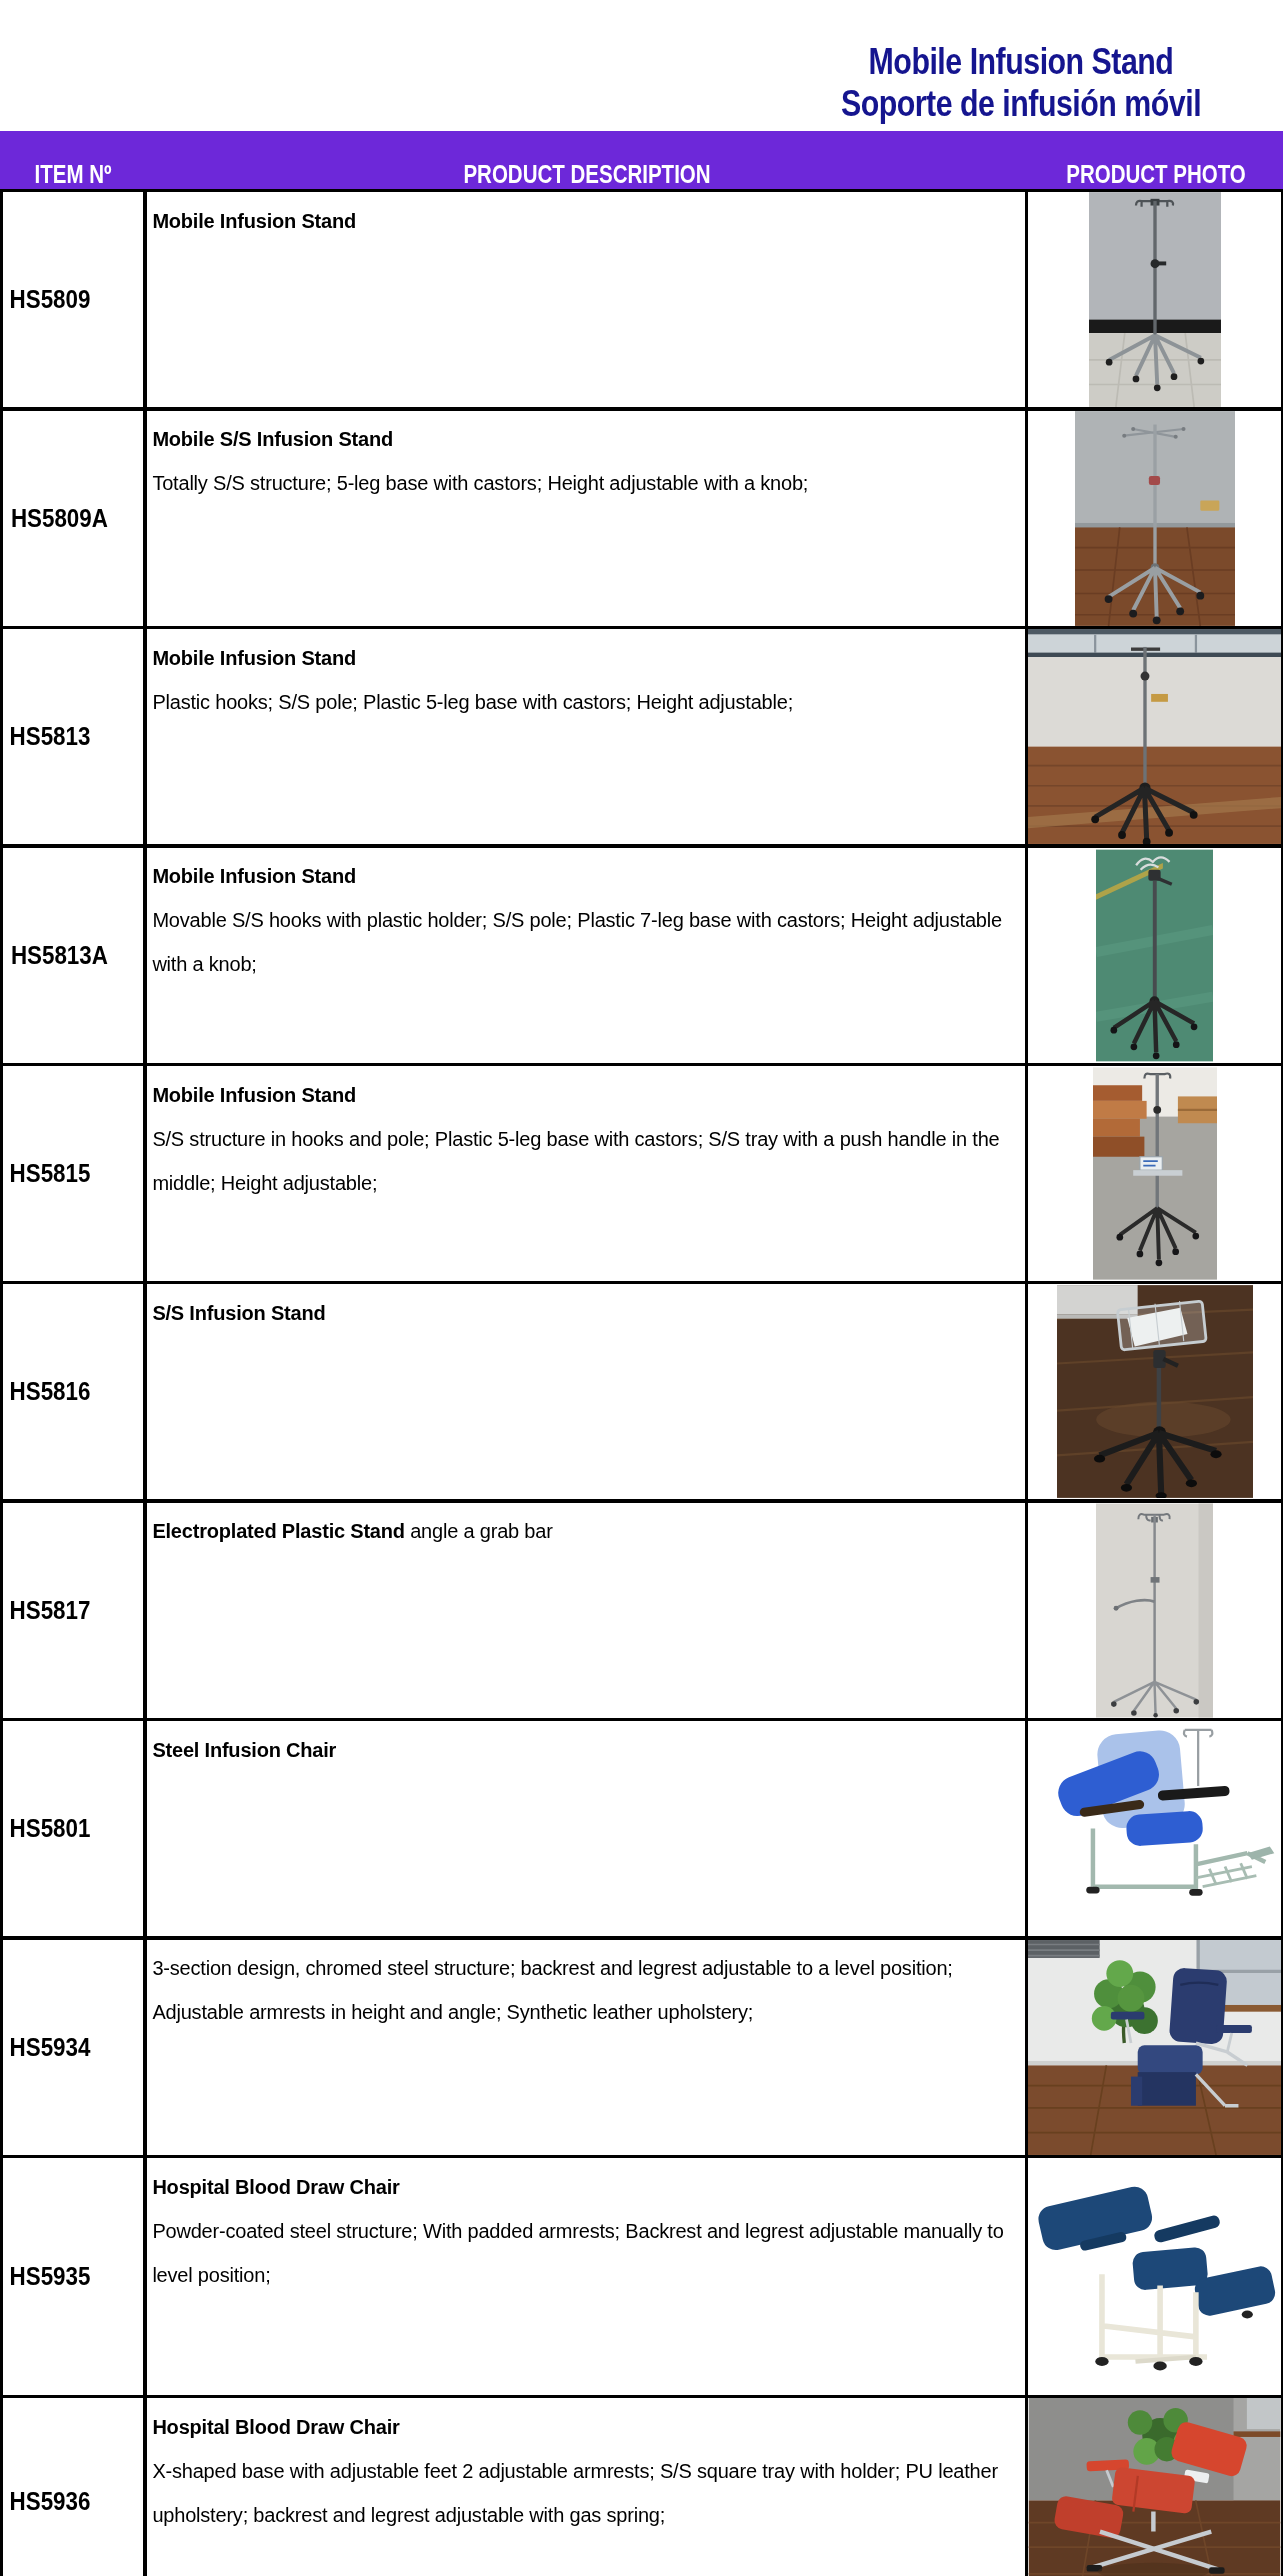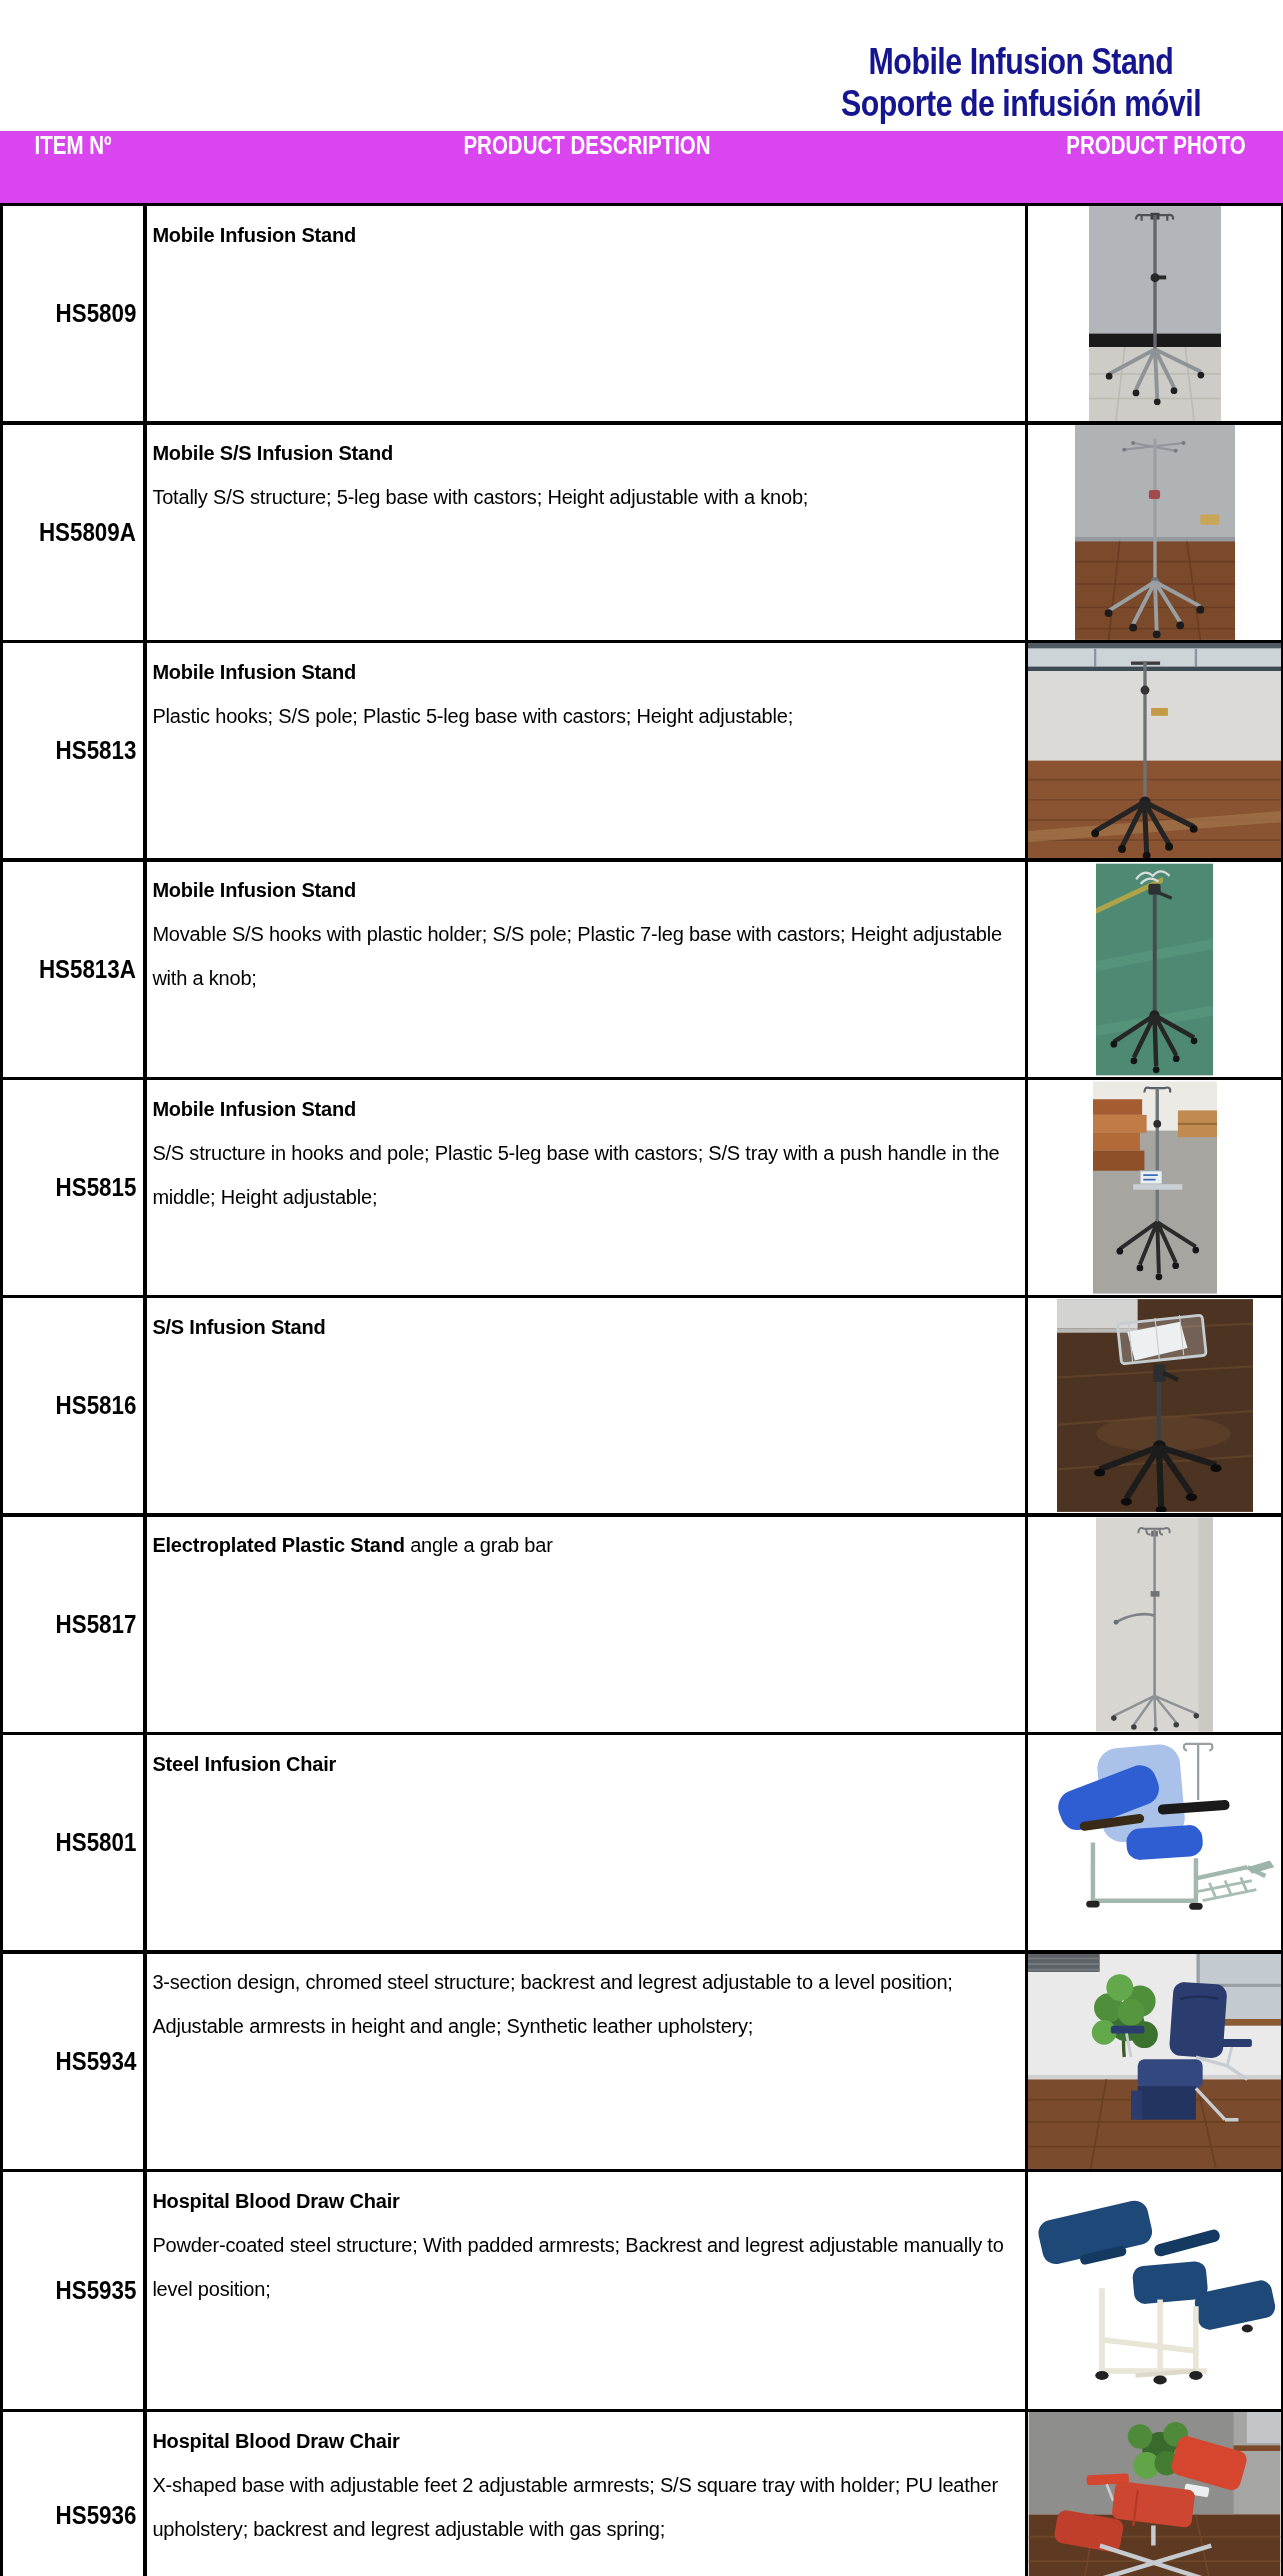--- a/index.html
+++ b/index.html
@@ -6,33 +6,33 @@
   body{width:1284px;font-family:"Liberation Sans","DejaVu Sans",sans-serif;color:#000;}
   .page{width:1284px;height:2576px;position:relative;background:#fff;overflow:hidden;margin-top:40px;}
 
   
   .title-block{height:91px;width:514px;margin-left:auto;margin-right:5.6px;text-align:center;
                color:#15158f;padding-top:1.1px;box-sizing:border-box;}
   .t1,.t2{font-weight:bold;font-size:37px;line-height:42px;letter-spacing:-0.6px;white-space:nowrap;
           transform:scaleX(0.82);transform-origin:center;}
 
   
-  .thead{height:72px;background:#d946ef;display:flex;align-items:flex-start;color:#fff;}
+  .thead{height:58px;background:#6d28d9;display:flex;align-items:flex-end;color:#fff;}
   .th{font-weight:bold;font-size:25px;text-align:center;white-space:nowrap;
       transform:scaleX(0.82);transform-origin:center;}
   .th-item{width:146px;}
   .th-desc{width:882px;}
   .th-photo{width:256px;}
 
   
   .grid{display:grid;grid-template-columns:140px 878px 253px;
         grid-template-rows:repeat(9,215px) 237px 207px;
         gap:3.4px;background:#000;padding:3.4px;}
   .cell{background:#fff;overflow:hidden;box-sizing:border-box;}
-  .item{display:flex;align-items:center;justify-content:flex-end;}
+  .item{display:flex;align-items:center;justify-content:flex-start;}
   .item-text{font-weight:bold;font-size:26px;transform:scaleX(0.86);transform-origin:center;}
   .desc{padding:6.7px 9px 0 5.6px;font-size:20px;line-height:44px;letter-spacing:-0.2px;}
   .dt{display:block;font-weight:bold;}
   .db{display:block;}
   .desc.inline .dt,.desc.inline .db{display:inline;}
   .photo{display:flex;justify-content:center;align-items:center;}
   svg.ph{display:block;}
 
   
   .bottom-bar{height:7.8px;background:#0a0a66;}

